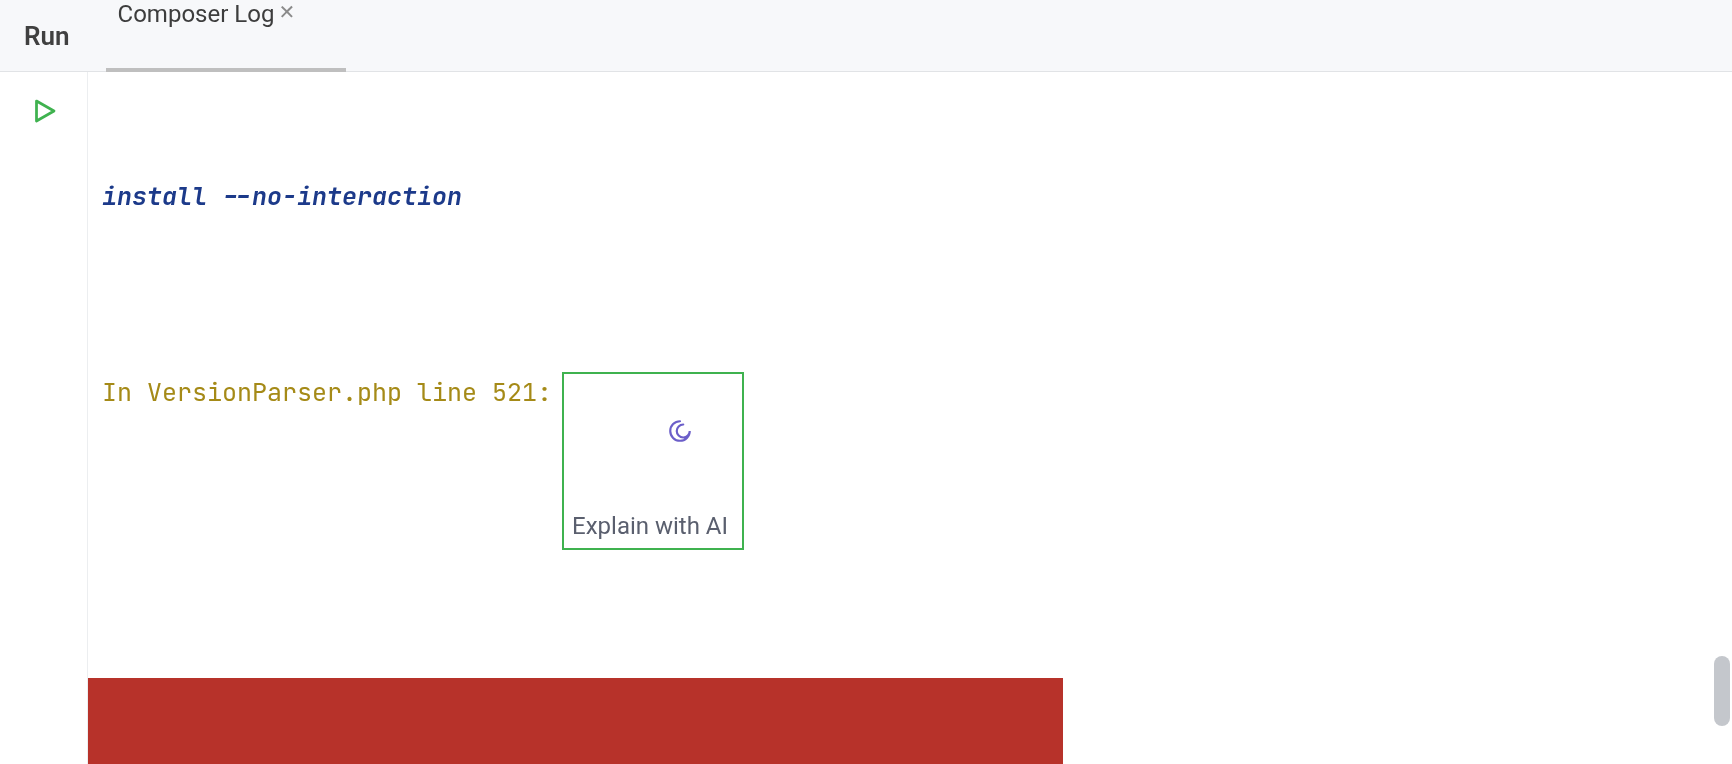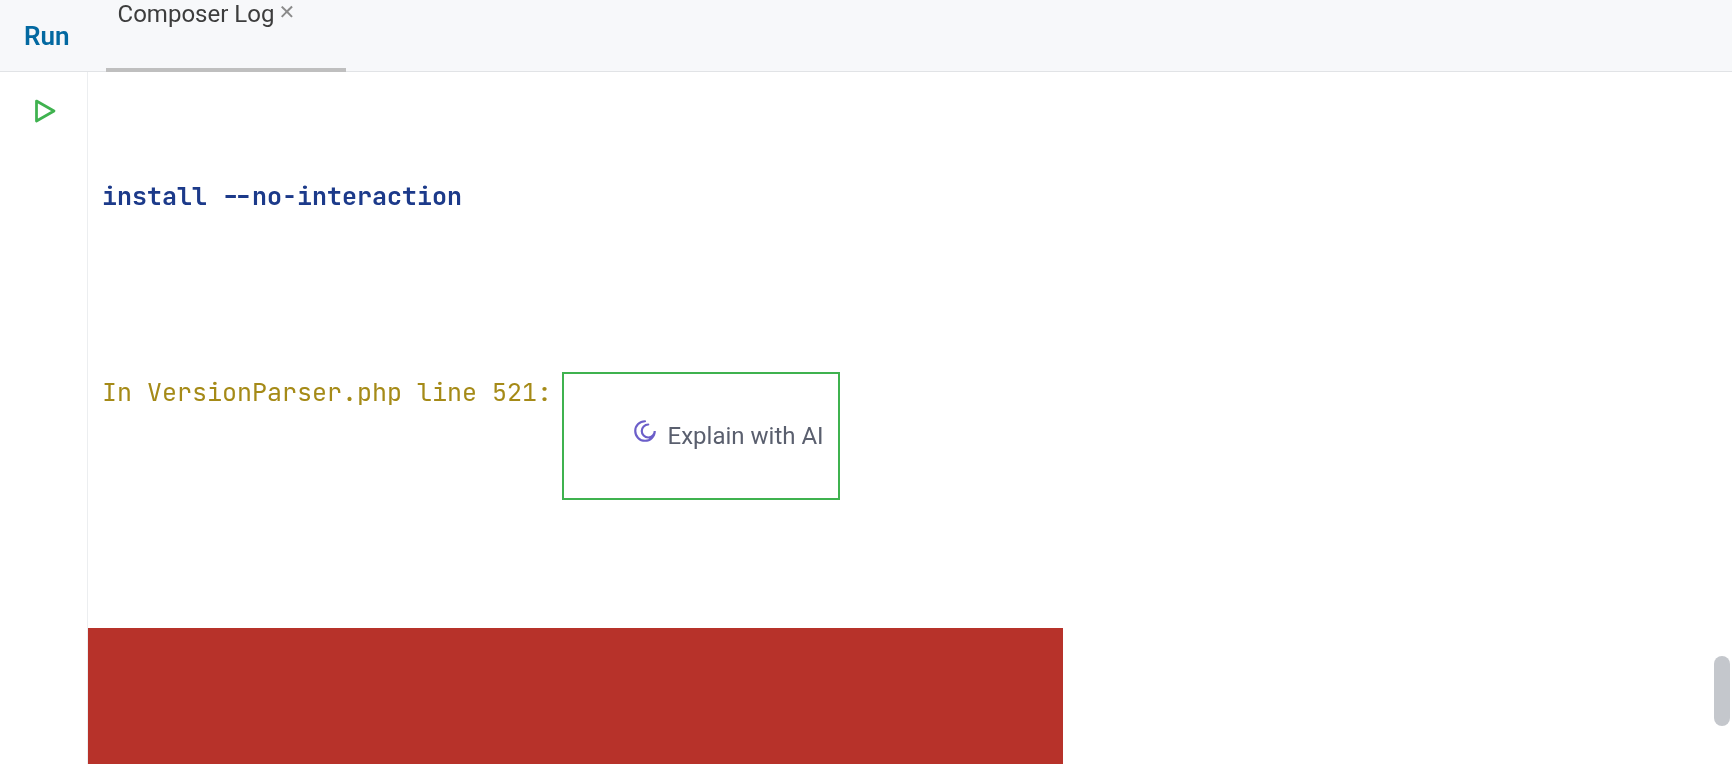--- a/index.html
+++ b/index.html
@@ -16,21 +16,21 @@
       background: #f7f8fa;
       border-bottom: 1px solid #e1e3e6;
       height: 72px;
       display: flex;
       align-items: center;
       padding: 0 24px;
     }
     .run-label {
       font-size: 26px;
       font-weight: 600;
-      color: #0369a1;
+      color: #404040;
       margin-right: 48px;
     }
     .tab {
       display: flex;
       align-items: flex-start;
       font-size: 24px;
       color: #3d3d3d;
       height: 100%;
       position: relative;
       gap: 4px;
@@ -68,39 +68,41 @@
       font-family: "JetBrains Mono", "Fira Code", Menlo, Consolas, monospace;
       font-size: 25px;
       line-height: 40px;
       white-space: pre;
       flex: 1;
     }
     .cmd-line {
       color: #1c3a8a;
       font-weight: 700;
       margin-bottom: 36px;
+      font-style: italic;
     }
     .src-line {
       color: #a58a17;
       display: flex;
       align-items: flex-start;
       gap: 10px;
       margin-bottom: 4px;
     }
     .ai-btn {
       border: 2px solid #3fb24f;
       padding: 2px 14px 2px 8px;
       display: inline-flex;
       align-items: center;
       gap: 10px;
       color: #5a5f6e;
       background: #fff;
       cursor: pointer;
       font-family: -apple-system, BlinkMacSystemFont, "Segoe UI", Roboto, sans-serif;
       font-size: 24px;
+      flex-direction: column;
     }
     .ai-btn svg { width: 26px; height: 26px; }
     .err-block {
       background: #b7322a;
       color: #e3b4ab;
       padding: 22px 28px;
       margin: 4px 0 28px -14px;
       width: 975px;
       line-height: 40px;
     }

